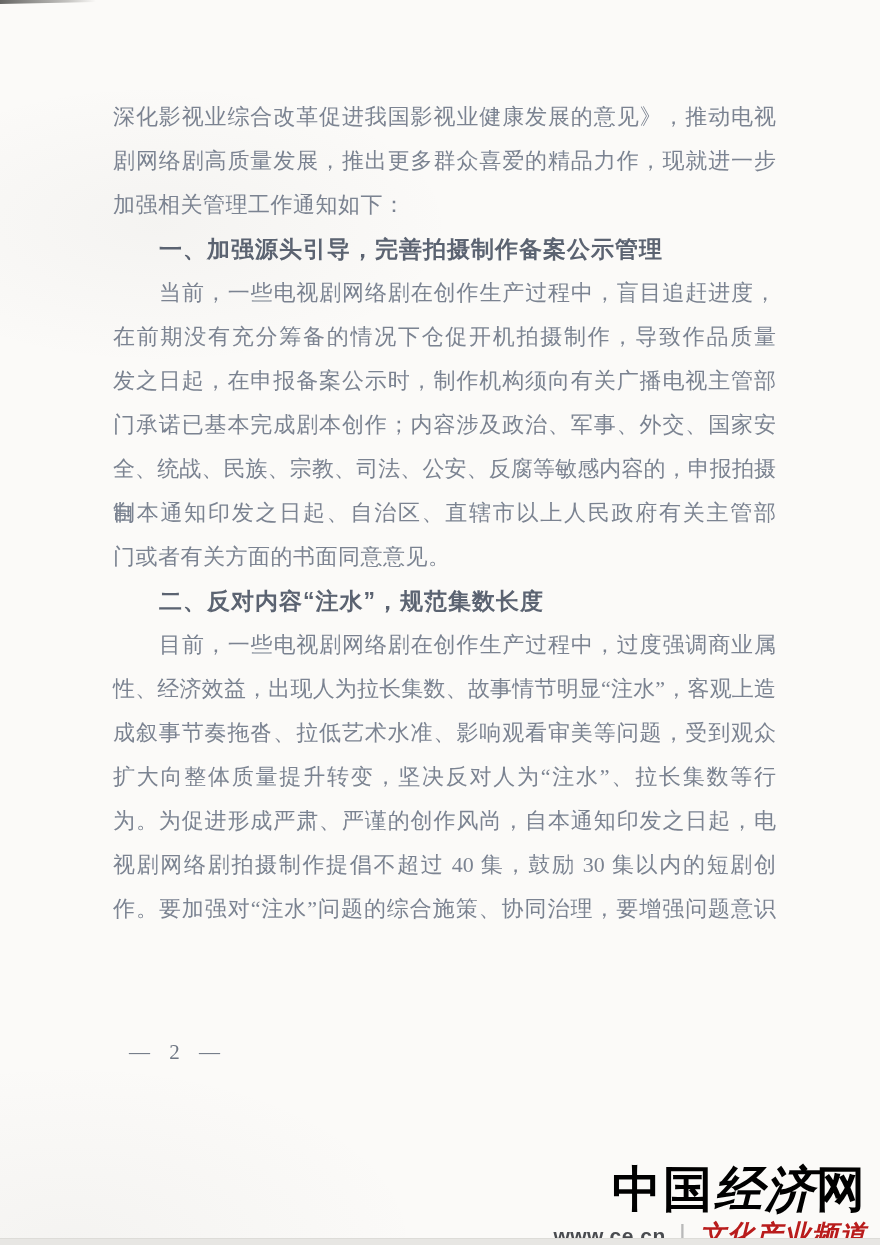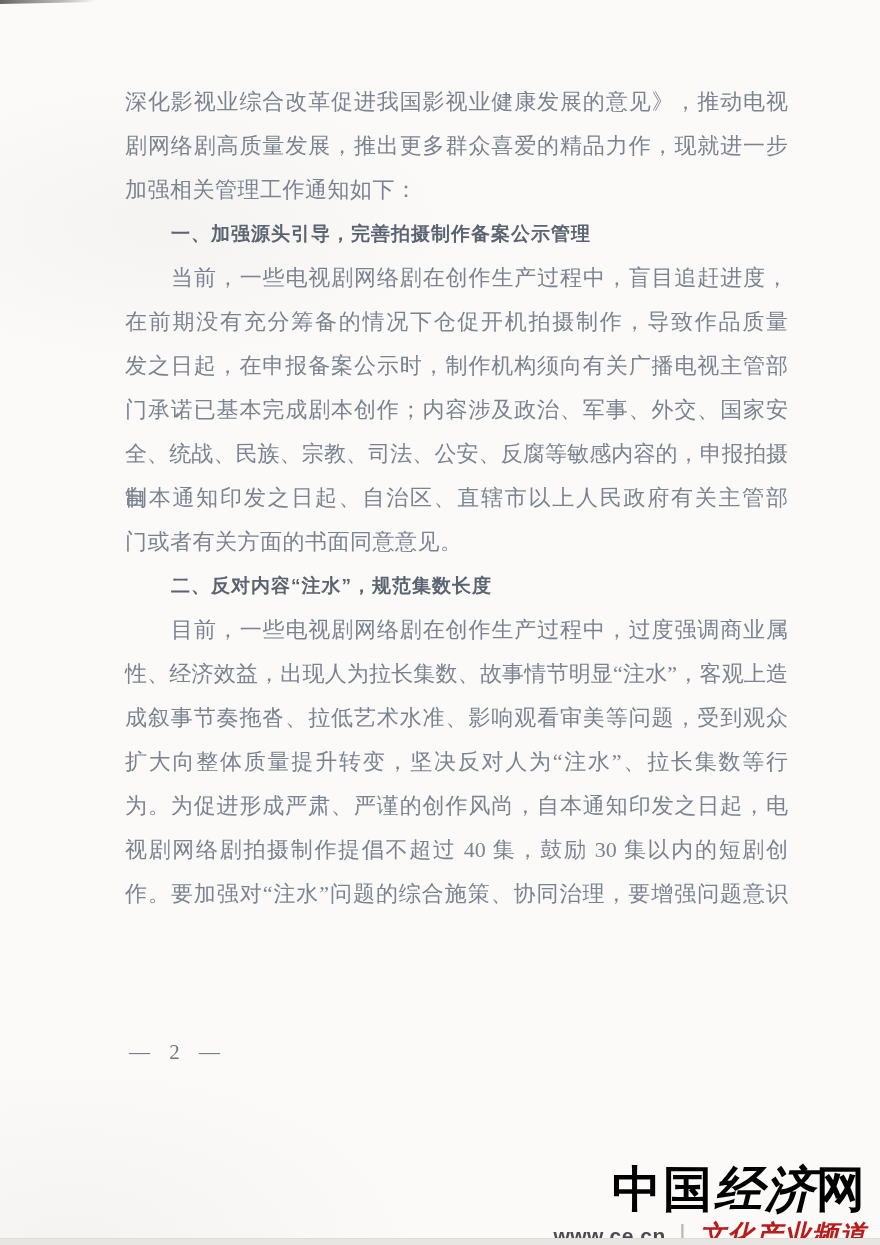--- a/index.html
+++ b/index.html
@@ -27,41 +27,40 @@
   }
   .paper-shade {
     position: absolute; inset: 0; pointer-events: none;
     background:
       radial-gradient(420px 200px at 18% 18%, rgba(120,120,115,0.05), rgba(120,120,115,0) 70%),
       radial-gradient(500px 260px at 8% 100%, rgba(120,120,115,0.05), rgba(120,120,115,0) 70%);
   }
   
   .content {
     position: absolute;
-    left: 113px; top: 80px;
+    left: 113px; top: 95px;
     width: 663px;
-    margin-left: 12px;
   }
   .line {
     height: 44px;
     line-height: 44px;
     font-size: 22px;
     color: #7b8391;
     letter-spacing: 0.5px;
   }
   .line.justify {
     text-align: justify;
     text-align-last: justify;
     letter-spacing: 0;
   }
   .line.indent { padding-left: 46px; }
   .line.heading {
     font-family: "Liberation Sans", "DejaVu Sans", sans-serif;
     font-weight: bold;
-    font-size: 19px;
+    font-size: 23px;
     color: #5b6371;
     letter-spacing: 1px;
   }
   .page-number {
     position: absolute;
     left: 129px; top: 1038px;
     height: 28px; line-height: 28px;
     font-size: 21px;
     color: #6e7683;
     letter-spacing: 7px;

